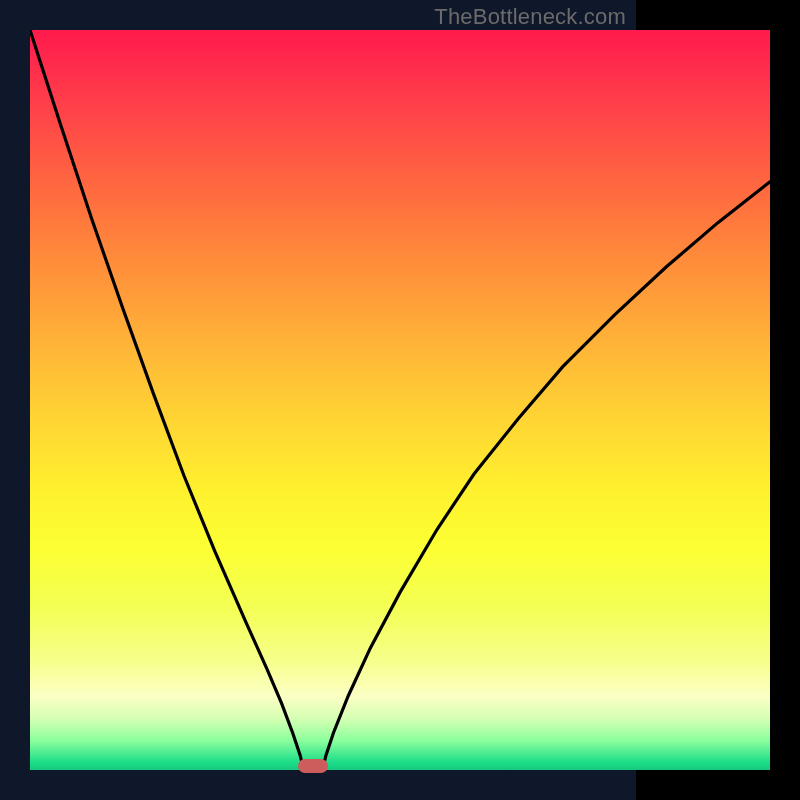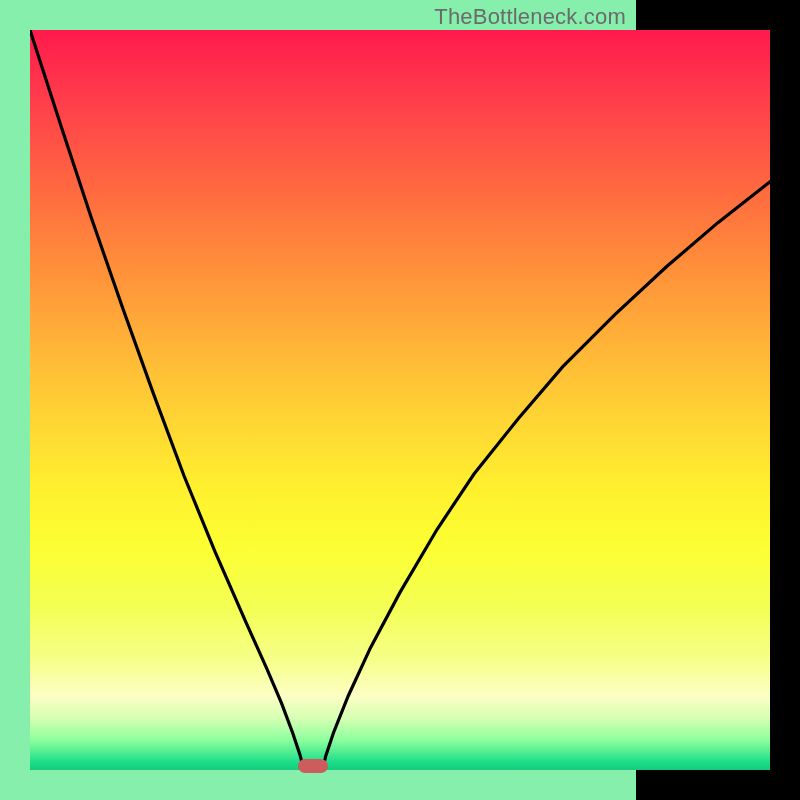--- a/index.html
+++ b/index.html
@@ -10,21 +10,21 @@
     background: #000;
     overflow: hidden;
     font-family: Arial, Helvetica, sans-serif;
   }
   .frame {
     position: absolute;
     left: 0;
     top: 0;
     width: 636px;
     height: 800px;
-    background: #86efac;
+    background: #0f172a;
   }
   .plot {
     position: absolute;
     left: 30px;
     top: 30px;
     width: 740px;
     height: 740px;
     background: linear-gradient(
       to bottom,
       #ff1a4d 0%,

